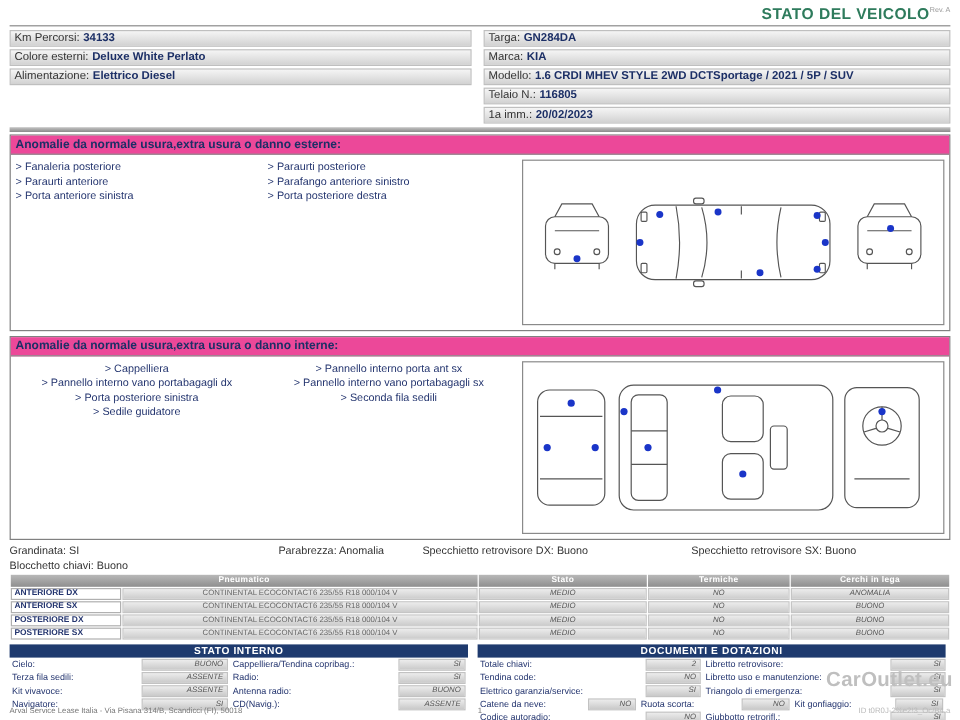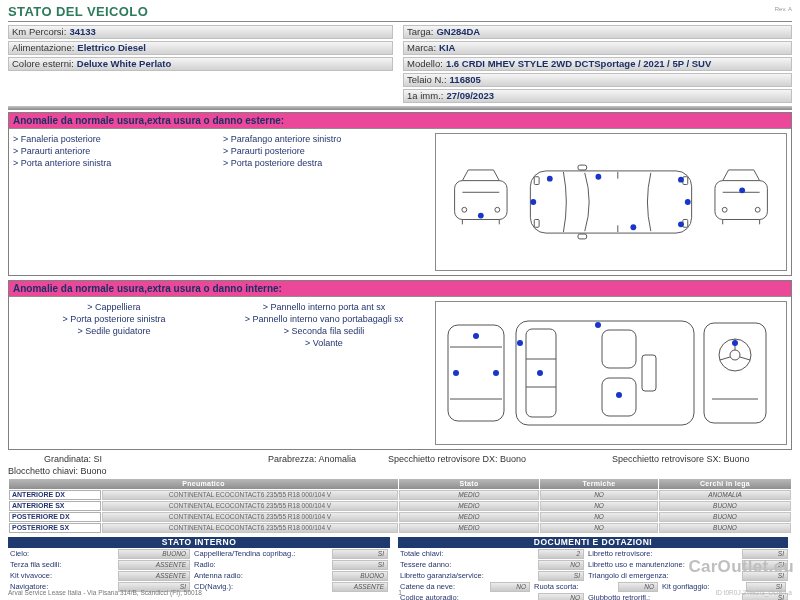--- a/index.html
+++ b/index.html
@@ -1,20 +1,20 @@
 <!DOCTYPE html>
 <html><head>
 <meta charset="utf-8">
 <style>
   * { margin:0; padding:0; box-sizing:border-box; }
   html,body { width:800px; height:600px; }
   body { font-family:"Liberation Sans", sans-serif; background:#fff; color:#222; position:relative; overflow:hidden; }
   .page { position:absolute; inset:0; padding:4px 8px; }
 
-  .hdr { display:flex; justify-content:space-between; align-items:flex-start; border-bottom:1px solid #8a8a8a; padding-bottom:2px; }
+  .hdr { display:flex; justify-content:flex-end; align-items:flex-start; border-bottom:1px solid #8a8a8a; padding-bottom:2px; }
   .title { color:#2e7b5c; font-weight:bold; font-size:13px; letter-spacing:.4px; }
   .rev { font-size:6px; color:#999; margin-top:2px; }
 
   .info { display:flex; gap:10px; margin-top:3px; }
   .info-col { display:flex; flex-direction:column; gap:2px; }
   .info-left { width:386px; }
   .info-right { width:390px; }
   .vrow { background:linear-gradient(#f5f5f5,#d2d2d2); border:1px solid #bfbfbf; font-size:9.5px; padding:0 3px; line-height:12px; min-height:12px; }
   .vlabel { color:#333; margin-right:3px; }
   .vvalue { color:#1c2f66; font-weight:bold; }
@@ -27,21 +27,21 @@
   .panel-hd { background:#ec4899; border-bottom:1px solid #909090; color:#1c2f66; font-weight:bold; font-size:10px; padding:2px 4px; line-height:11px; }
   .panel-bd { display:flex; padding:4px; }
   .panel-bd.ext { height:146px; }
   .panel-bd.int { height:152px;text-align:center; }
   .dlist { display:flex; gap:8px; width:418px; }
   .dcol { width:202px; }
   .ditem { font-size:9px; color:#24356f; line-height:12px; padding-left:8px; text-indent:-8px; }
   .diagram { margin-left:auto; width:352px; border:1px solid #8a8a8a; background:#fff; }
   .diagram svg { display:block; width:100%; height:100%; }
 
-  .cond { display:flex; margin-top:4px; font-size:9px; color:#333; line-height:10px;margin-left:36px; }
+  .cond { display:flex; margin-top:4px; font-size:9px; color:#333; line-height:10px; }
   .cpair .cv { color:#333; }
   .p0 { width:224px; } .p1 { width:120px; } .p2 { width:224px; } .p3 { flex:1; }
   .cond2 { font-size:9px; margin-top:2px; line-height:10px; color:#333; }
 
   table.tyres { width:100%; border-collapse:separate; border-spacing:1px; margin-top:2px; table-layout:fixed; }
   .tyres th { background:linear-gradient(#b8b8b8,#8f8f8f); color:#fff; font-size:7px; font-weight:bold; padding:1px 2px; text-align:center; line-height:8px; letter-spacing:.3px; }
   .tyres td { font-size:6.5px; padding:0 2px; text-align:center; line-height:8px; }
   td.pos { background:#fff; border:1px solid #b0b0b0; color:#24356f; font-weight:bold; text-align:left; font-size:7px; }
   td.desc, td.tval { background:linear-gradient(#ececec,#cccccc); color:#666; border:1px solid #c5c5c5; }
   td.tval { font-style:italic; color:#555; }
@@ -70,46 +70,46 @@
 <div class="page">
 
   <div class="hdr">
     <div class="title">STATO DEL VEICOLO</div>
     <div class="rev">Rev. A</div>
   </div>
 
   <div class="info">
     <div class="info-col info-left">
       <div class="vrow"><span class="vlabel">Km Percorsi:</span><span class="vvalue">34133</span></div>
+      <div class="vrow"><span class="vlabel">Colore esterni:</span><span class="vvalue">Deluxe White Perlato</span></div>
       <div class="vrow"><span class="vlabel">Alimentazione:</span><span class="vvalue">Elettrico Diesel</span></div>
-      <div class="vrow"><span class="vlabel">Colore esterni:</span><span class="vvalue">Deluxe White Perlato</span></div>
     </div>
     <div class="info-col info-right">
       <div class="vrow"><span class="vlabel">Targa:</span><span class="vvalue">GN284DA</span></div>
       <div class="vrow"><span class="vlabel">Marca:</span><span class="vvalue">KIA</span></div>
       <div class="vrow"><span class="vlabel">Modello:</span><span class="vvalue">1.6 CRDI MHEV STYLE 2WD DCTSportage / 2021 / 5P / SUV</span></div>
       <div class="vrow"><span class="vlabel">Telaio N.:</span><span class="vvalue">116805</span></div>
-      <div class="vrow"><span class="vlabel">1a imm.:</span><span class="vvalue">27/09/2023</span></div>
+      <div class="vrow"><span class="vlabel">1a imm.:</span><span class="vvalue">20/02/2023</span></div>
     </div>
   </div>
 
   <div class="divider"></div>
 
   <div class="panel ext">
     <div class="panel-hd">Anomalie da normale usura,extra usura o danno esterne:</div>
     <div class="panel-bd ext">
       <div class="dlist">
         <div class="dcol">
           <div class="ditem">&gt; Fanaleria posteriore</div>
           <div class="ditem">&gt; Paraurti anteriore</div>
           <div class="ditem">&gt; Porta anteriore sinistra</div>
         </div>
         <div class="dcol">
+          <div class="ditem">&gt; Paraurti posteriore</div>
           <div class="ditem">&gt; Parafango anteriore sinistro</div>
-          <div class="ditem">&gt; Paraurti posteriore</div>
           <div class="ditem">&gt; Porta posteriore destra</div>
         </div>
       </div>
       <div class="diagram">
         <svg viewBox="0 0 350 140" preserveAspectRatio="xMidYMid meet">
           <g class="outline">
             <rect x="14" y="48" width="54" height="40" rx="8"></rect>
             <path d="M22 48 L28 37 H54 L60 48"></path>
             <line x1="22" y1="60" x2="60" y2="60"></line>
             <circle cx="24" cy="78" r="2.5"></circle>
@@ -153,28 +153,28 @@
       </div>
     </div>
   </div>
 
   <div class="panel int">
     <div class="panel-hd">Anomalie da normale usura,extra usura o danno interne:</div>
     <div class="panel-bd int">
       <div class="dlist">
         <div class="dcol">
           <div class="ditem">&gt; Cappelliera</div>
+          <div class="ditem">&gt; Pannello interno vano portabagagli dx</div>
           <div class="ditem">&gt; Porta posteriore sinistra</div>
           <div class="ditem">&gt; Sedile guidatore</div>
         </div>
         <div class="dcol">
           <div class="ditem">&gt; Pannello interno porta ant sx</div>
           <div class="ditem">&gt; Pannello interno vano portabagagli sx</div>
           <div class="ditem">&gt; Seconda fila sedili</div>
-          <div class="ditem">&gt; Volante</div>
         </div>
       </div>
       <div class="diagram">
         <svg viewBox="0 0 350 140" preserveAspectRatio="xMidYMid meet">
           <g class="outline">
             <rect x="12" y="22" width="56" height="96" rx="10"></rect>
             <line x1="14" y1="44" x2="66" y2="44"></line>
             <line x1="14" y1="96" x2="66" y2="96"></line>
           </g>
           <g class="outline">
@@ -298,27 +298,27 @@
 
     <div class="btable right">
       <div class="bhd">DOCUMENTI E DOTAZIONI</div>
       <div class="brow">
         <span class="blabel wR1">Totale chiavi:</span>
         <span class="bchip wRv">2</span>
         <span class="blabel wR2">Libretto retrovisore:</span>
         <span class="bchip wRv">SI</span>
       </div>
       <div class="brow">
-        <span class="blabel wR1">Tessere danno:</span>
+        <span class="blabel wR1">Tendina code:</span>
         <span class="bchip wRv">NO</span>
         <span class="blabel wR2">Libretto uso e manutenzione:</span>
         <span class="bchip wRv">SI</span>
       </div>
       <div class="brow">
-        <span class="blabel wR1">Libretto garanzia/service:</span>
+        <span class="blabel wR1">Elettrico garanzia/service:</span>
         <span class="bchip wRv">SI</span>
         <span class="blabel wR2">Triangolo di emergenza:</span>
         <span class="bchip wRv">SI</span>
       </div>
       <div class="brow">
         <span class="blabel w4a">Catene da neve:</span>
         <span class="bchip w4v">NO</span>
         <span class="blabel w4b">Ruota scorta:</span>
         <span class="bchip w4v">NO</span>
         <span class="blabel w4c">Kit gonfiaggio:</span>

